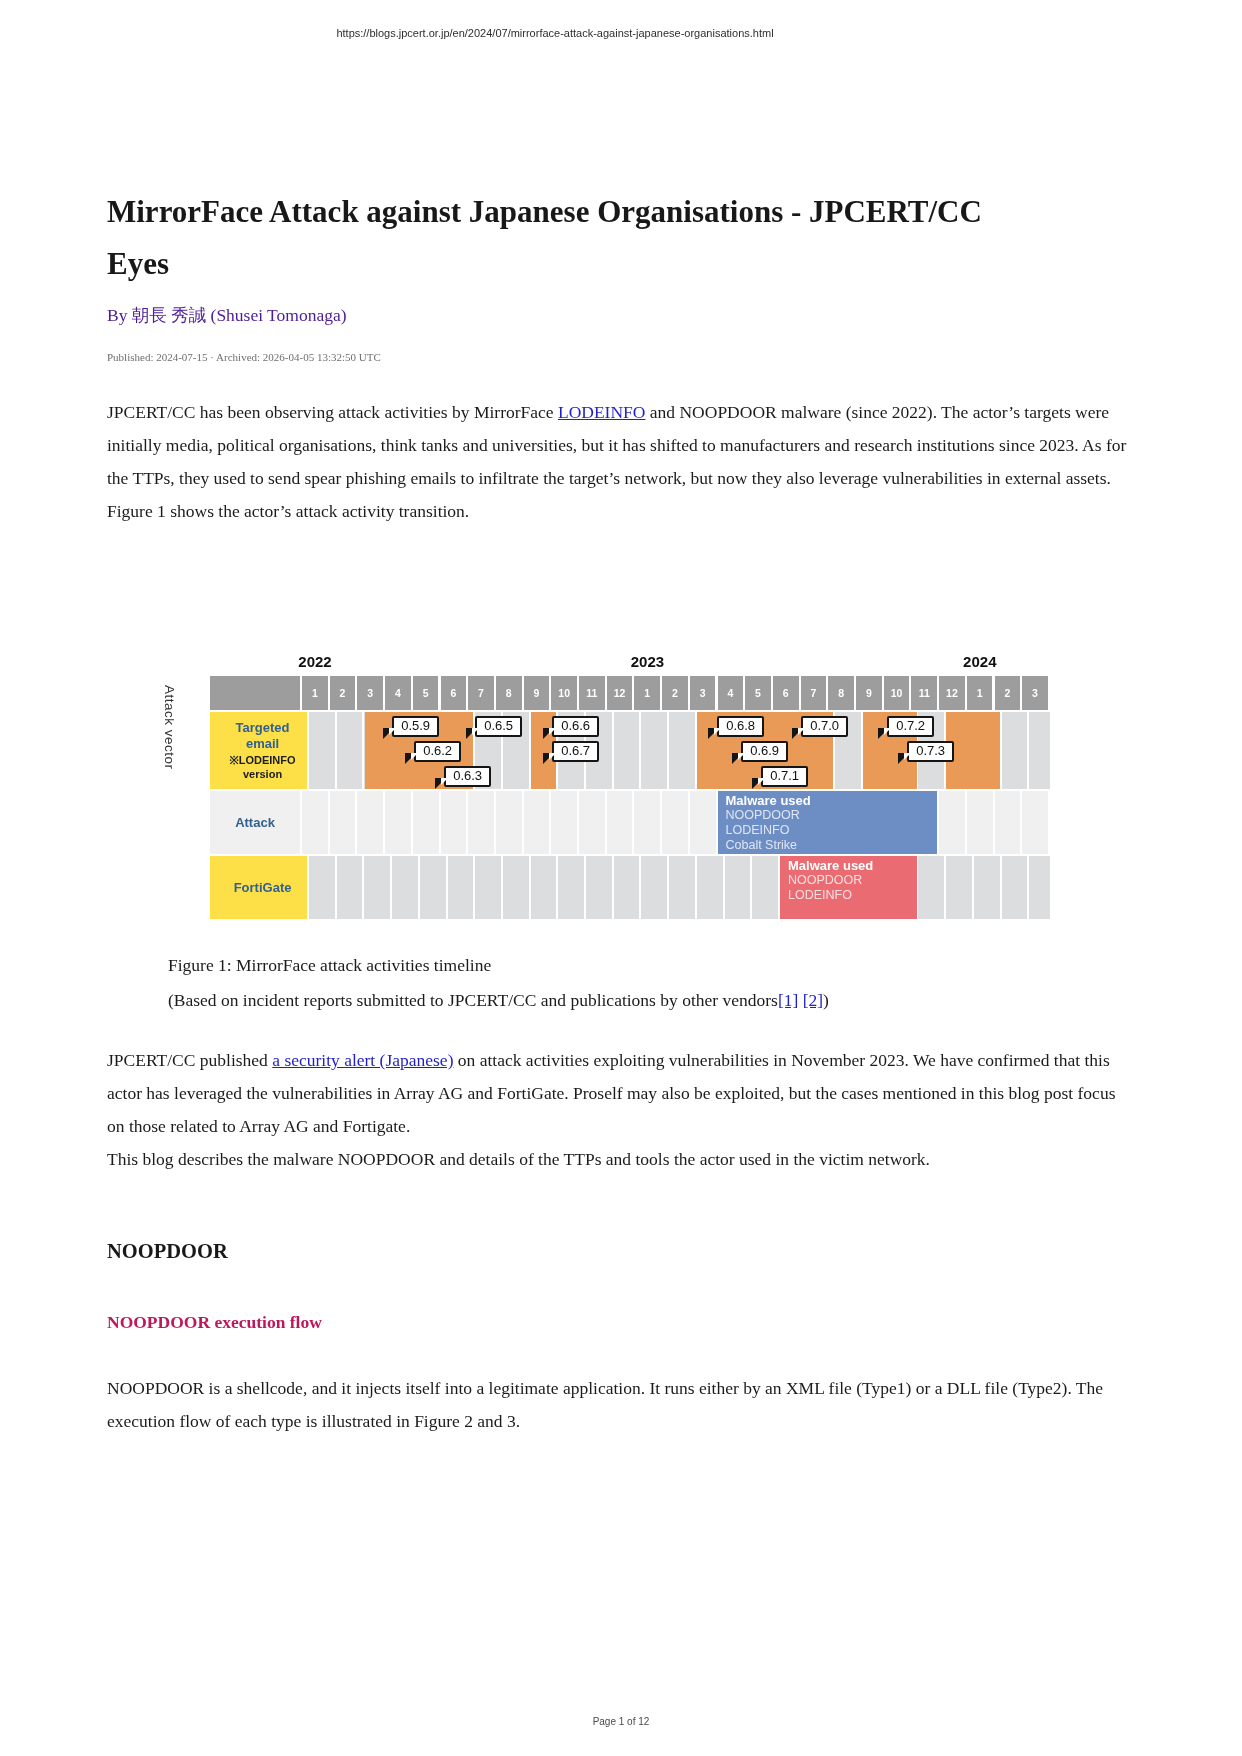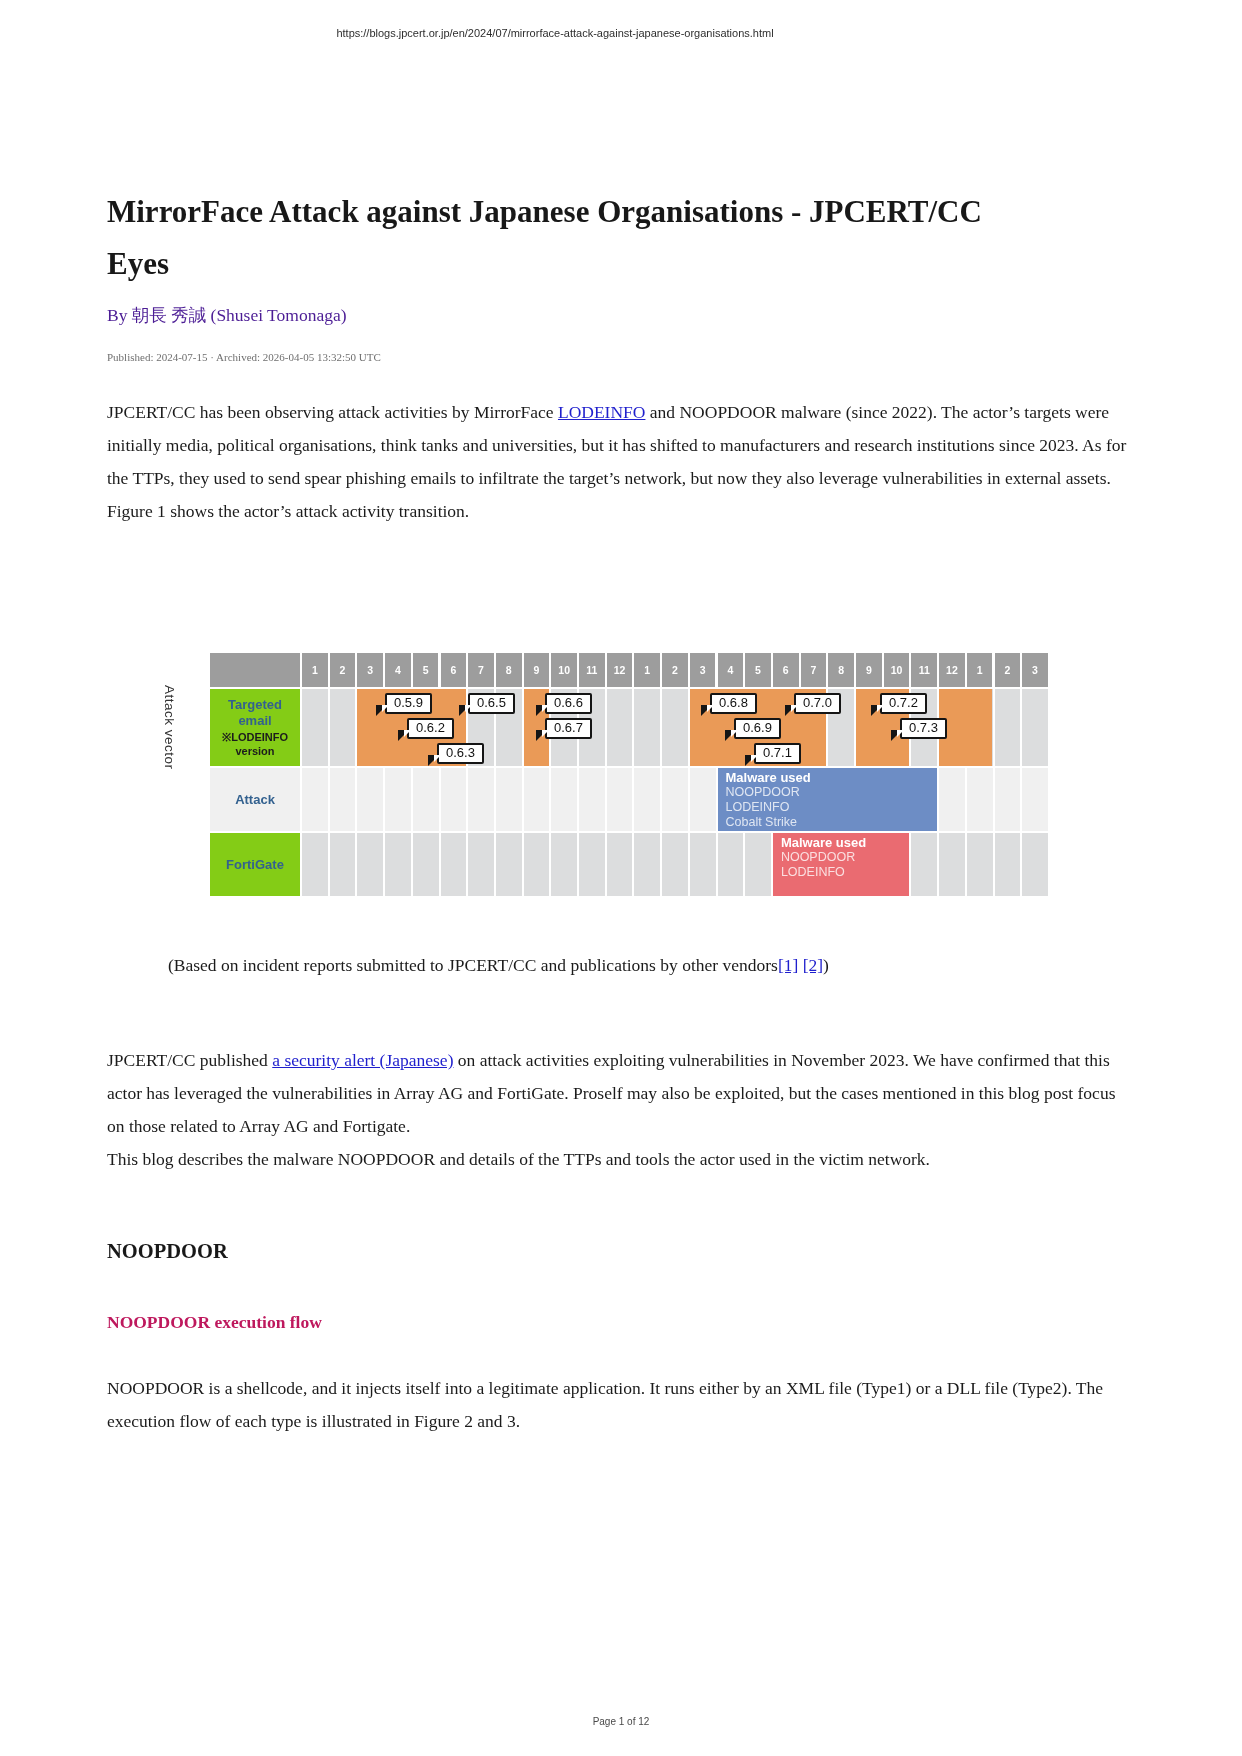--- a/index.html
+++ b/index.html
@@ -35,21 +35,21 @@
   .corner{width:90px;background:#9d9d9d;margin-right:2px;}
   .mwrap{position:relative;width:748px;}
   .mcell{position:absolute;top:0;height:34px;background:#9d9d9d;color:#fff;
     font-size:10.5px;font-weight:bold;line-height:34px;text-align:center;}
   .crow{display:flex;margin-bottom:2px;}
   .row-email{height:77px;}
   .row-array{height:63px;}
   .row-forti{height:63px;}
   .rlabel{width:90px;margin-right:2px;display:flex;flex-direction:column;
     align-items:center;justify-content:center;text-align:center;}
-  .row-email .rlabel,.row-forti .rlabel{background:#84cc16;}
+  .row-email .rlabel,.row-forti .rlabel{background:#fde047;padding-left:8px;}
   .row-array .rlabel{background:#f0f0f0;}
   .rlabel .main{color:#33618f;font-weight:bold;font-size:13px;line-height:16px;width:72px;}
   .rlabel .sub{color:#1c1c1c;font-weight:bold;font-size:11px;line-height:14px;width:86px;margin-top:1px;}
   .rcells{position:relative;width:748px;height:100%;}
   .row-email .rcells,.row-forti .rcells{
     background:repeating-linear-gradient(to right,#dcddde 0 25.7px,#ffffff 25.7px 27.7px);}
   .row-array .rcells{
     background:repeating-linear-gradient(to right,#f0f0f0 0 25.7px,#ffffff 25.7px 27.7px);}
   .block{position:absolute;top:0;height:100%;z-index:1;}
   .callout{position:absolute;box-sizing:border-box;width:47px;height:21px;background:#fff;
@@ -83,20 +83,25 @@
 <h1 class="title">MirrorFace Attack against Japanese Organisations - JPCERT/CC Eyes</h1>
 
 <div class="byline">By 朝長 秀誠 (Shusei Tomonaga)</div>
 <div class="meta">Published: 2024-07-15 · Archived: 2026-04-05 13:32:50 UTC</div>
 
 <p class="body-text p1"><span>JPCERT/CC has been observing attack activities by MirrorFace </span><a class="link">LODEINFO</a><span> and NOOPDOOR malware (since 2022). The actor’s targets were initially media, political organisations, think tanks and universities, but it has shifted to manufacturers and research institutions since 2023. As for the TTPs, they used to send spear phishing emails to infiltrate the target’s network, but now they also leverage vulnerabilities in external assets. Figure 1 shows the actor’s attack activity transition.</span></p>
 
 <div class="figure">
   <div class="side-label">Attack vector</div>
   <div class="grid">
+    <div class="years">
+        <div class="ylabel" style="left: 75px;">2022</div>
+        <div class="ylabel" style="left: 407.4px;">2023</div>
+        <div class="ylabel" style="left: 739.8px;">2024</div>
+      </div>
     <div class="hdr">
       <div class="corner"></div>
       <div class="mwrap">
           <div class="mcell" style="left: 0px; width: 25.7px;">1</div>
           <div class="mcell" style="left: 27.7px; width: 25.7px;">2</div>
           <div class="mcell" style="left: 55.4px; width: 25.7px;">3</div>
           <div class="mcell" style="left: 83.1px; width: 25.7px;">4</div>
           <div class="mcell" style="left: 110.8px; width: 25.7px;">5</div>
           <div class="mcell" style="left: 138.5px; width: 25.7px;">6</div>
           <div class="mcell" style="left: 166.2px; width: 25.7px;">7</div>
@@ -169,20 +174,21 @@
             <span class="t">Malware used</span>
             <span class="l">NOOPDOOR</span>
             <span class="l">LODEINFO</span>
           </div>
         </div>
     </div>
   </div>
 </div>
 
 <div class="caption">
+  <div>Figure 1: MirrorFace attack activities timeline</div>
   <div><span>(Based on incident reports submitted to JPCERT/CC and publications by other vendors</span><a class="link">[1]</a> <a class="link">[2]</a><span>)</span></div>
 </div>
 
 <p class="body-text p2"><span>JPCERT/CC published </span><a class="link">a security alert (Japanese)</a><span> on attack activities exploiting vulnerabilities in November 2023. We have confirmed that this actor has leveraged the vulnerabilities in Array AG and FortiGate. Proself may also be exploited, but the cases mentioned in this blog post focus on those related to Array AG and Fortigate.</span><br><span>This blog describes the malware NOOPDOOR and details of the TTPs and tools the actor used in the victim network.</span></p>
 
 <h2 class="h2">NOOPDOOR</h2>
 <h3 class="h3">NOOPDOOR execution flow</h3>
 
 <p class="body-text p3">NOOPDOOR is a shellcode, and it injects itself into a legitimate application. It runs either by an XML file (Type1) or a DLL file (Type2). The execution flow of each type is illustrated in Figure 2 and 3.</p>
 

